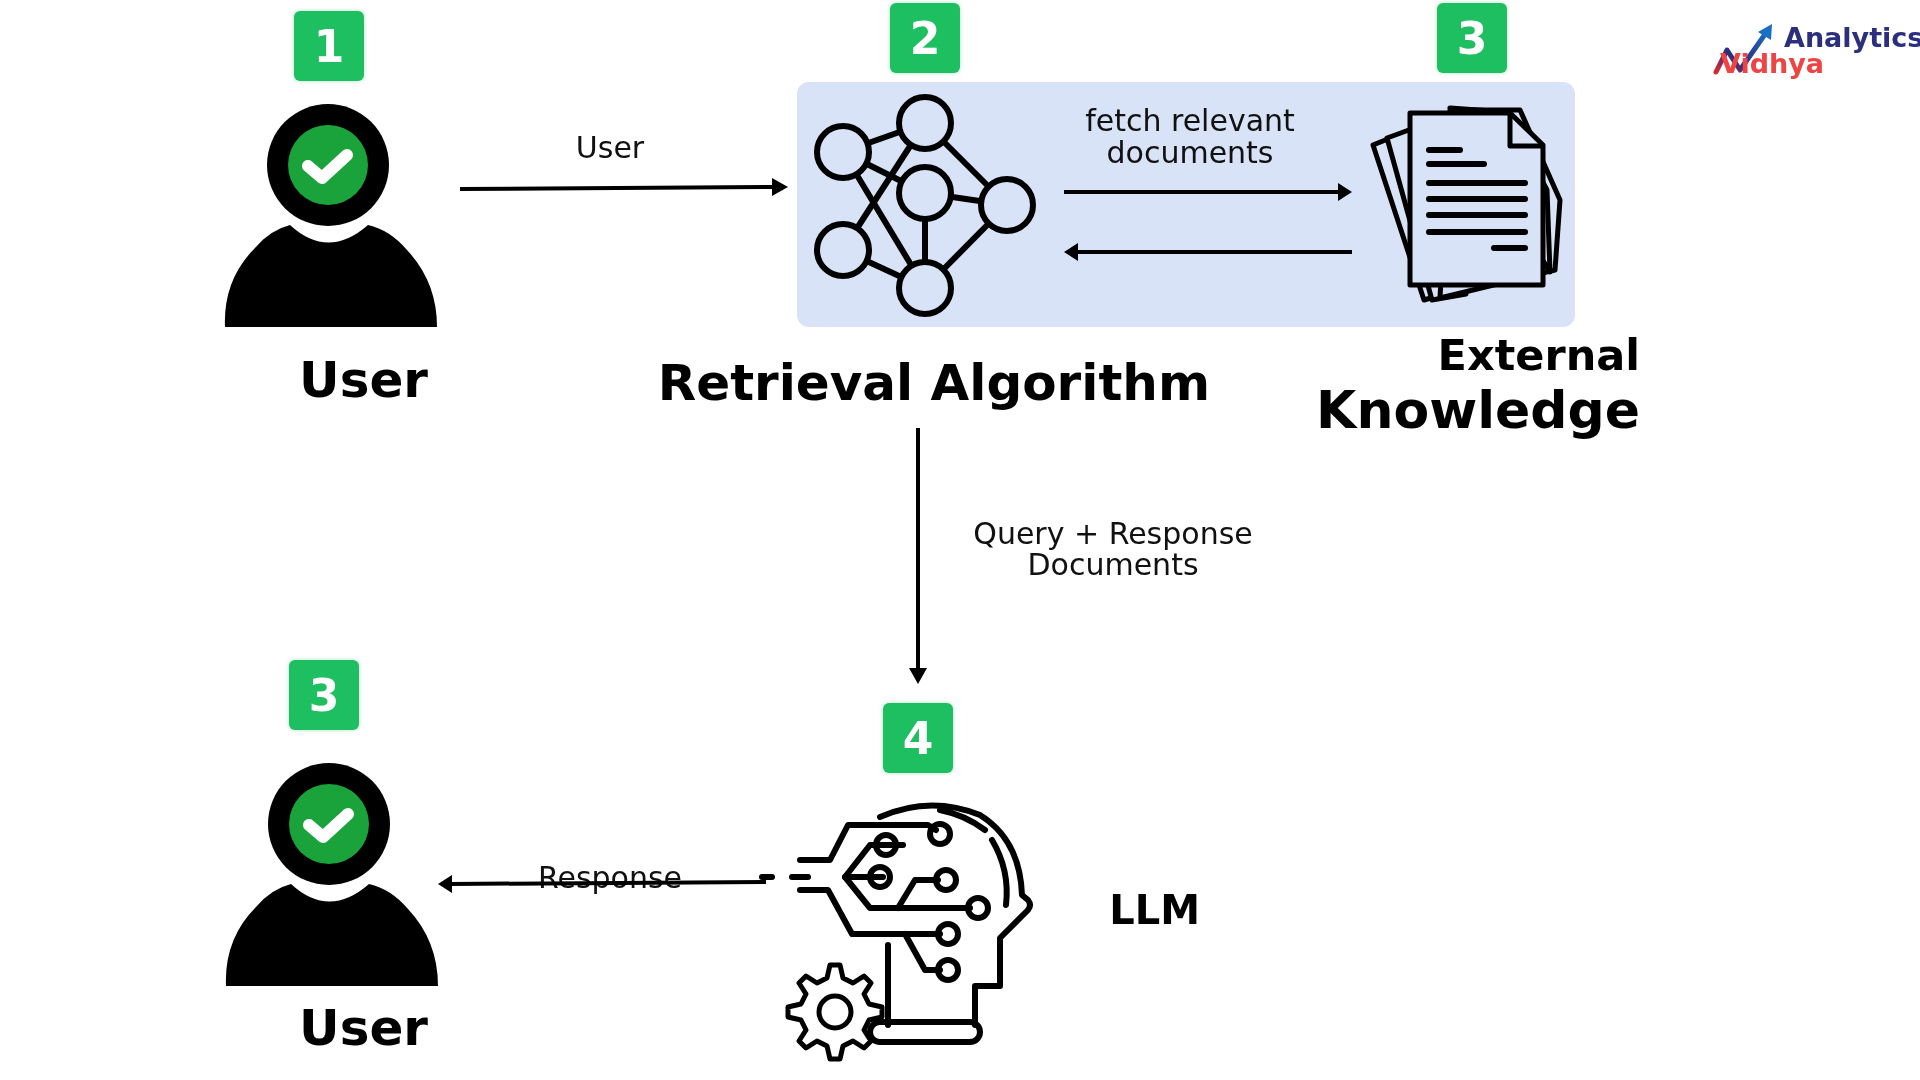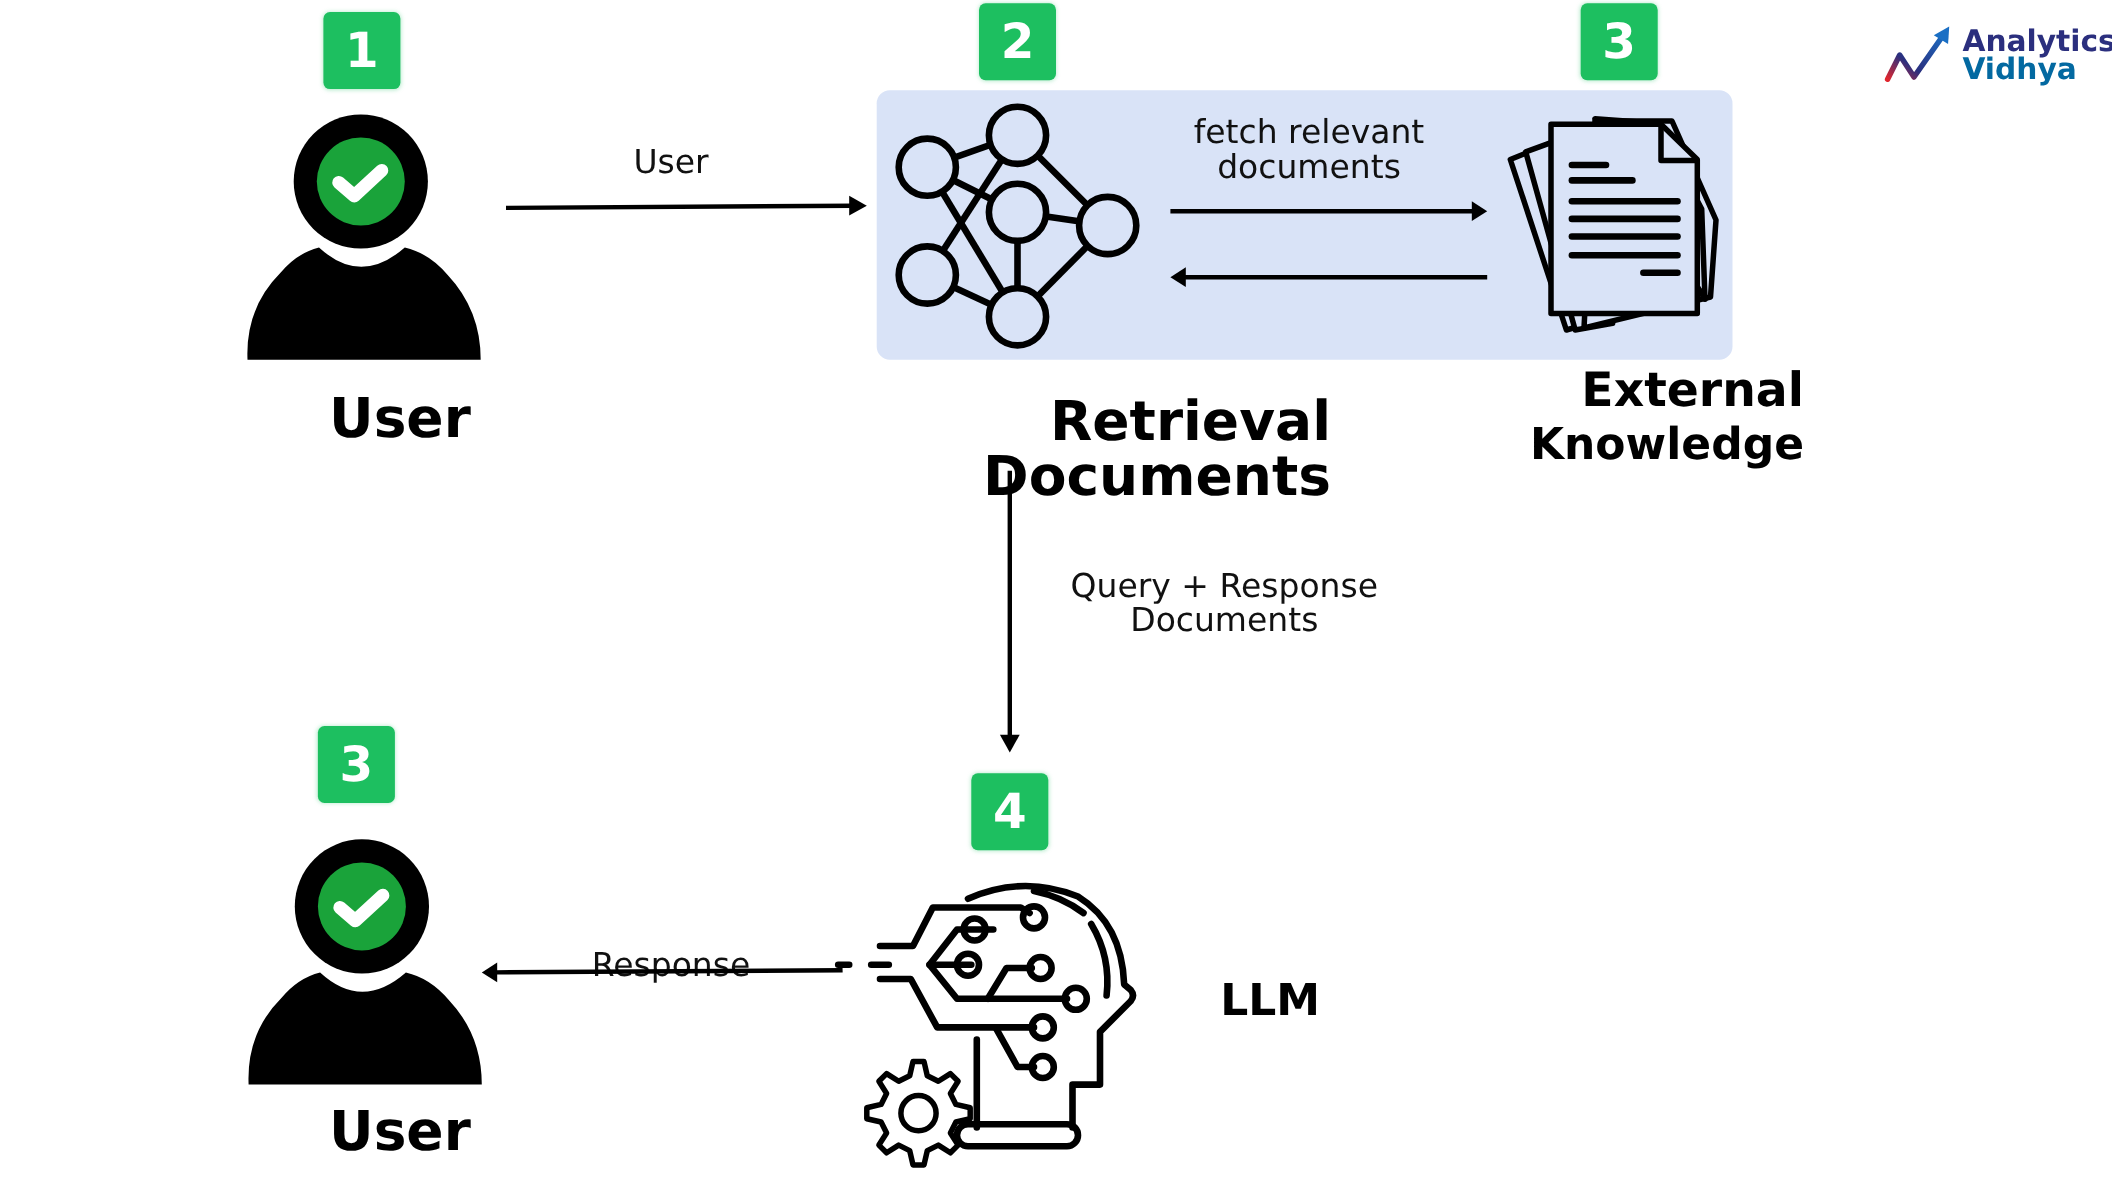--- a/index.html
+++ b/index.html
@@ -20,21 +20,21 @@
       <linearGradient id="lg" x1="0" y1="1" x2="1" y2="0">
         <stop offset="0" stop-color="#e0262e"></stop>
         <stop offset="0.35" stop-color="#2b2f7e"></stop>
         <stop offset="1" stop-color="#1a6fc4"></stop>
       </linearGradient>
     </defs>
     <polyline points="6,52 17,30 30,50 58,10" fill="none" stroke="url(#lg)" stroke-width="5" stroke-linejoin="round" stroke-linecap="round"></polyline>
     <polygon points="62,4 61,20 48,12" fill="#1a6fc4"></polygon>
   </svg>
   <div class="logo-text" style="left:1784px;top:24px;color:#2b2f7e;">Analytics</div>
-  <div class="logo-text" style="left:1784px;top:50px;color:#0369a1;">Vidhya</div>
+  <div class="logo-text" style="left:1720px;top:50px;color:#ef4444;">Vidhya</div>
 </div>
 
 <div class="panel" style="background:#d9e3f7;"></div>
 
 <div class="badge" style="left:294px;top:11px;background:#1dbf60;">1</div>
 <div class="badge" style="left:890px;top:3px;background:#1dbf60;">2</div>
 <div class="badge" style="left:1437px;top:3px;background:#1dbf60;">3</div>
 <div class="badge" style="left:883px;top:703px;background:#1dbf60;">4</div>
 <div class="badge" style="left:289px;top:660px;background:#1dbf60;">3</div>
 
@@ -98,23 +98,23 @@
     <line x1="1429" y1="150" x2="1460" y2="150"></line>
     <line x1="1429" y1="164" x2="1484" y2="164"></line>
     <line x1="1429" y1="183" x2="1525" y2="183"></line>
     <line x1="1429" y1="199" x2="1525" y2="199"></line>
     <line x1="1429" y1="215" x2="1525" y2="215"></line>
     <line x1="1429" y1="232" x2="1525" y2="232"></line>
     <line x1="1494" y1="248" x2="1525" y2="248"></line>
   </g>
 </svg>
 
-<div class="big-label" style="left:640px;top:358px;width:570px;font-size:50px;">Retrieval Documents</div>
+<div class="big-label" style="left:640px;top:358px;width:570px;font-size:50px;">Retrieval Algorithm</div>
 <div class="big-label" style="left:1290px;top:334px;width:350px;font-size:43px;">External</div>
-<div class="big-label" style="left:1290px;top:384px;width:350px;font-size:40px;">Knowledge</div>
+<div class="big-label" style="left:1290px;top:384px;width:350px;font-size:52px;">Knowledge</div>
 
 <svg width="30" height="270" style="left:904px;top:426px;" viewBox="0 0 30 270">
   <line x1="14" y1="2" x2="14" y2="244" stroke="#000" stroke-width="4"></line>
   <polygon points="14,258 5,242 23,242" fill="#000"></polygon>
 </svg>
 <div class="small-label" style="left:963px;top:518px;width:300px;">Query + Response</div>
 <div class="small-label" style="left:963px;top:549px;width:300px;">Documents</div>
 
 <svg width="280" height="260" style="left:760px;top:790px;" viewBox="0 0 280 260">
   <g fill="none" stroke="#000" stroke-width="6" stroke-linecap="round" stroke-linejoin="round">

